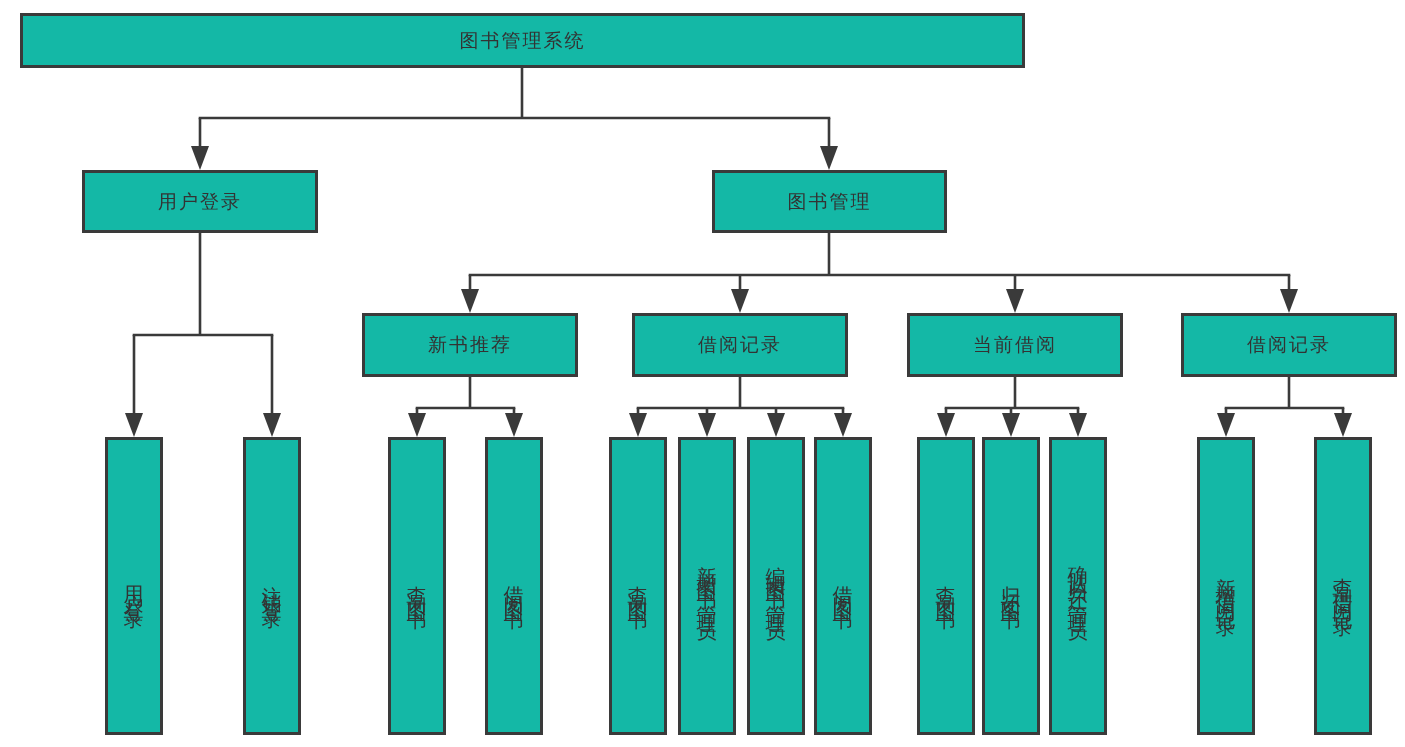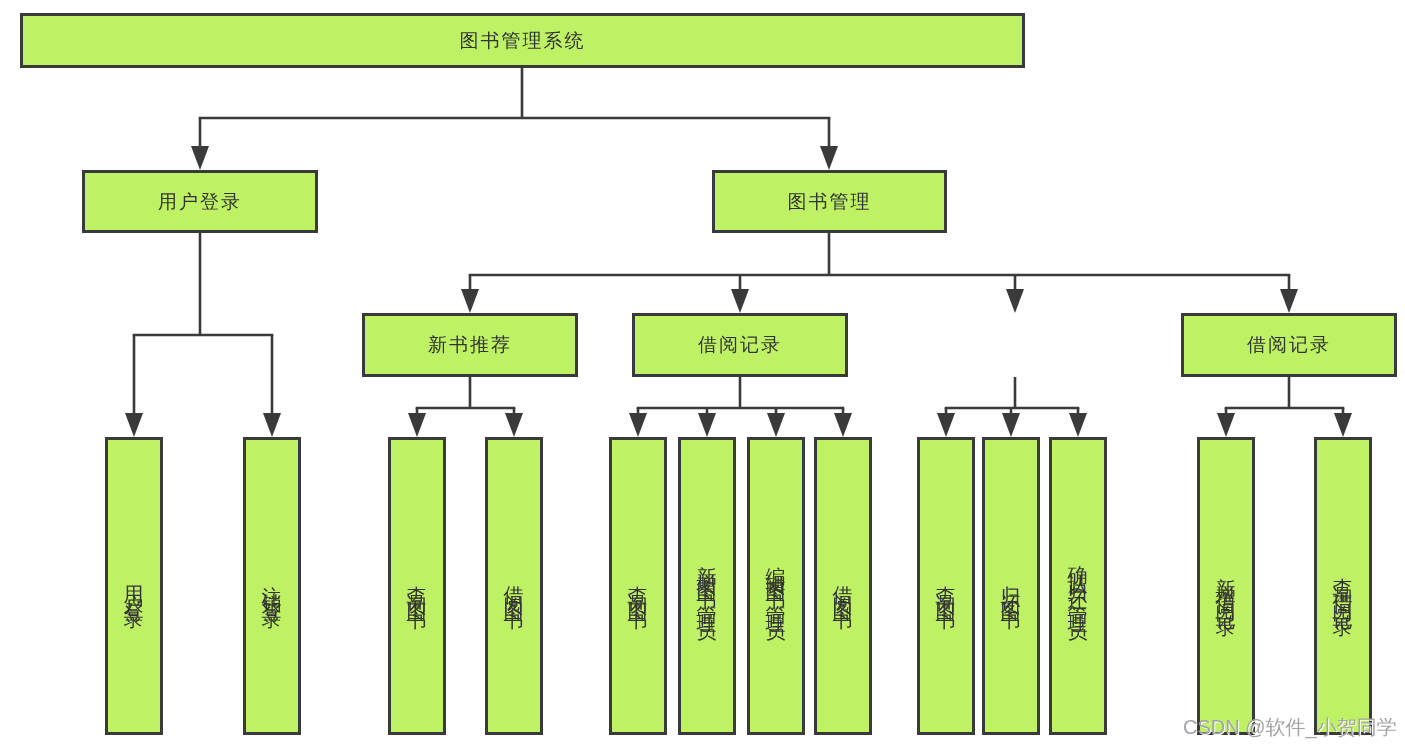--- a/index.html
+++ b/index.html
@@ -14,21 +14,21 @@
   svg.wires {
     position: absolute;
     left: 0; top: 0;
     width: 1405px; height: 747px;
     z-index: 1;
   }
   .node {
     position: absolute;
     box-sizing: border-box;
     border: 3px solid #3a3a3a;
-    background: #bef264;
+    background: #14b8a6;
     color: #333333;
     display: flex;
     align-items: center;
     justify-content: center;
     z-index: 2;
   }
   .hbox {
     font-size: 19px;
     letter-spacing: 2px;
     white-space: nowrap;
@@ -142,20 +142,21 @@
       <polygon points="1334,413 1352,413 1343,437" stroke="none"></polygon>
   </svg>
 
   <div class="node hbox n-root">图书管理系统</div>
 
   <div class="node hbox n-l2a">用户登录</div>
   <div class="node hbox n-l2b">图书管理</div>
 
   <div class="node hbox n-l3 n-l3a">新书推荐</div>
   <div class="node hbox n-l3 n-l3b">借阅记录</div>
+  <div class="node hbox n-l3 n-l3c">当前借阅</div>
   <div class="node hbox n-l3 n-l3d">借阅记录</div>
 
   <div class="node vbox leaf lf1">
     <span>用户登录</span>
   </div>
   <div class="node vbox leaf lf2">
     <span>注销登录</span>
   </div>
 
   <div class="node vbox leaf lf3">
@@ -188,15 +189,14 @@
     <span>确认归还（管理员）</span>
   </div>
 
   <div class="node vbox leaf lf12">
     <span>新增借阅记录</span>
   </div>
   <div class="node vbox leaf lf13">
     <span>查询借阅记录</span>
   </div>
 
-  <div class="watermark">CSDN @软件_小贺同学</div>
 
 </div>
 
 </body></html>

